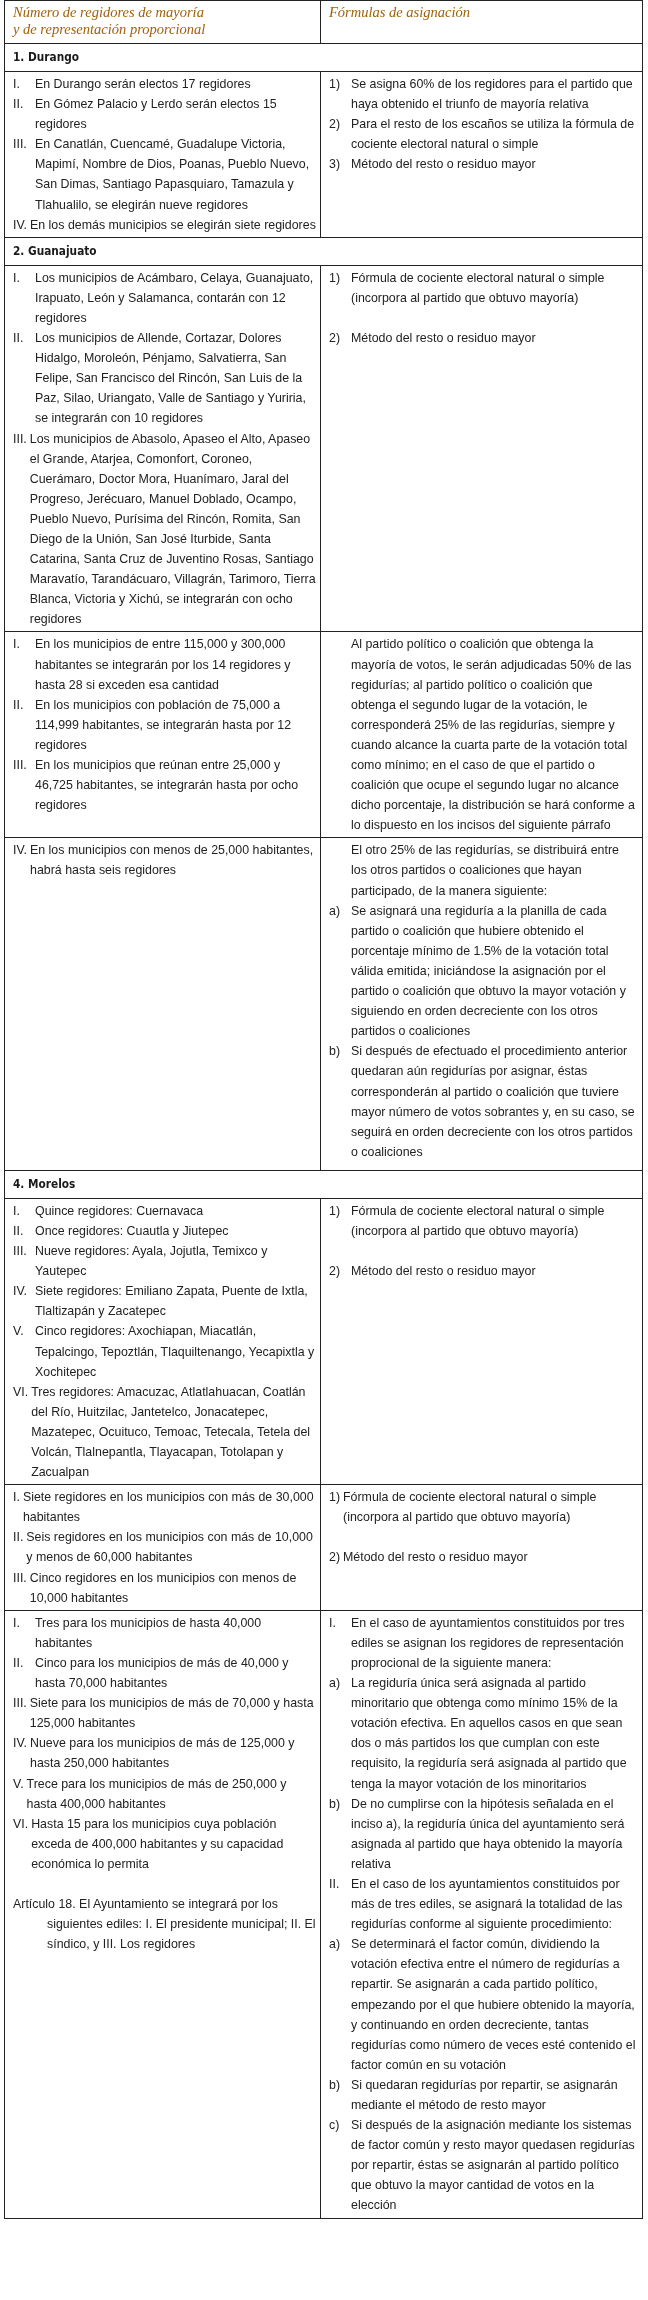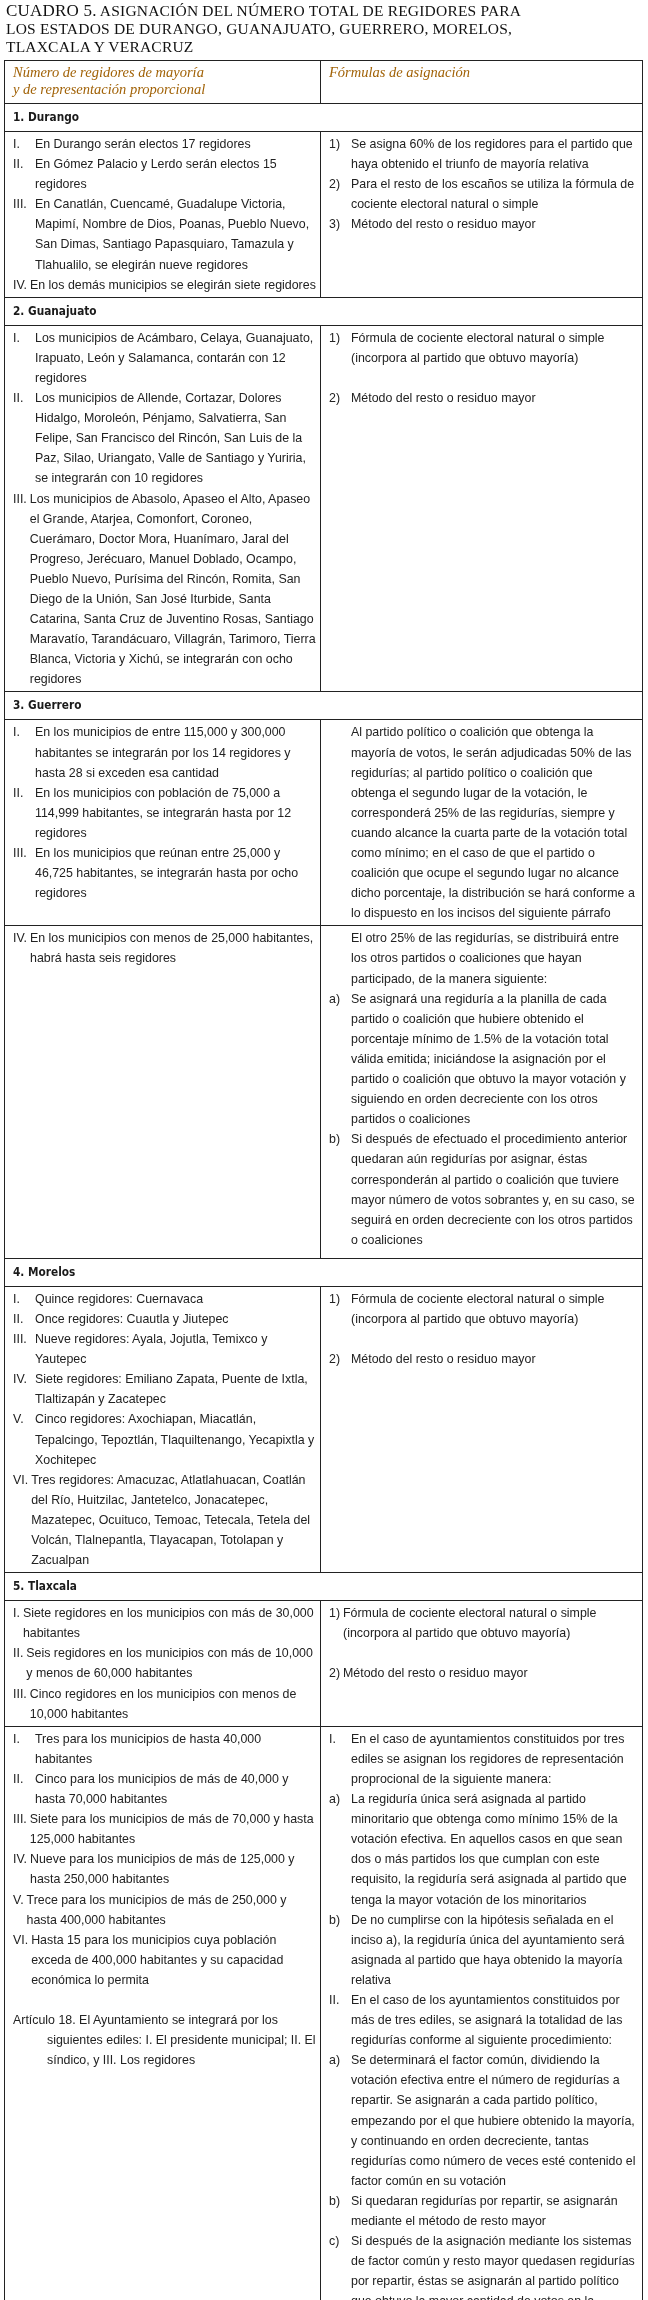--- a/index.html
+++ b/index.html
@@ -36,26 +36,20 @@
   .li .txt { flex: 1 1 auto; }
   .li.tight .num { width: auto; margin-right: 3px; }
   .gap { height: 20px; }
   .para { padding-left: 22px; }
   .art { padding-left: 34px; text-indent: -34px; }
 </style>
 </head>
 <body>
 
 <div class="wrap">
-  <div class="caption">
-    <span class="lead">CUADRO 5.</span>
-    <span>ASIGNACIÓN DEL NÚMERO TOTAL DE REGIDORES PARA</span><br>
-    <span>LOS ESTADOS DE DURANGO, GUANAJUATO, GUERRERO, MORELOS,</span><br>
-    <span>TLAXCALA Y VERACRUZ</span>
-  </div>
 
   <table>
     <colgroup>
         <col class="c1">
         <col class="c2">
       </colgroup>
     <tbody>
         <tr class="head">
       <td>
         <span>Número de regidores de mayoría</span><br>
@@ -126,23 +120,20 @@
               <span class="txt">Fórmula de cociente electoral natural o simple (incorpora al partido que obtuvo mayoría)</span>
             </div>
         <div class="gap"></div>
         <div class="li">
               <span class="num">2)</span>
               <span class="txt">Método del resto o residuo mayor</span>
             </div>
       </td>
     </tr>
 
-    <tr class="sec">
-      <td colspan="2"><span>3. Guerrero</span></td>
-    </tr>
     <tr class="body">
       <td>
         <div class="li">
               <span class="num">I.</span>
               <span class="txt">En los municipios de entre 115,000 y 300,000 habitantes se integrarán por los 14 regidores y hasta 28 si exceden esa cantidad</span>
             </div>
         <div class="li">
               <span class="num">II.</span>
               <span class="txt">En los municipios con población de 75,000 a 114,999 habitantes, se integrarán hasta por 12 regidores</span>
             </div>
@@ -211,23 +202,20 @@
               <span class="txt">Fórmula de cociente electoral natural o simple (incorpora al partido que obtuvo mayoría)</span>
             </div>
         <div class="gap"></div>
         <div class="li">
               <span class="num">2)</span>
               <span class="txt">Método del resto o residuo mayor</span>
             </div>
       </td>
     </tr>
 
-    <tr class="sec">
-      <td colspan="2"><span>5. Tlaxcala</span></td>
-    </tr>
     <tr class="body">
       <td>
         <div class="li tight">
               <span class="num">I.</span>
               <span class="txt">Siete regidores en los municipios con más de 30,000 habitantes</span>
             </div>
         <div class="li tight">
               <span class="num">II.</span>
               <span class="txt">Seis regidores en los municipios con más de 10,000 y menos de 60,000 habitantes</span>
             </div>

